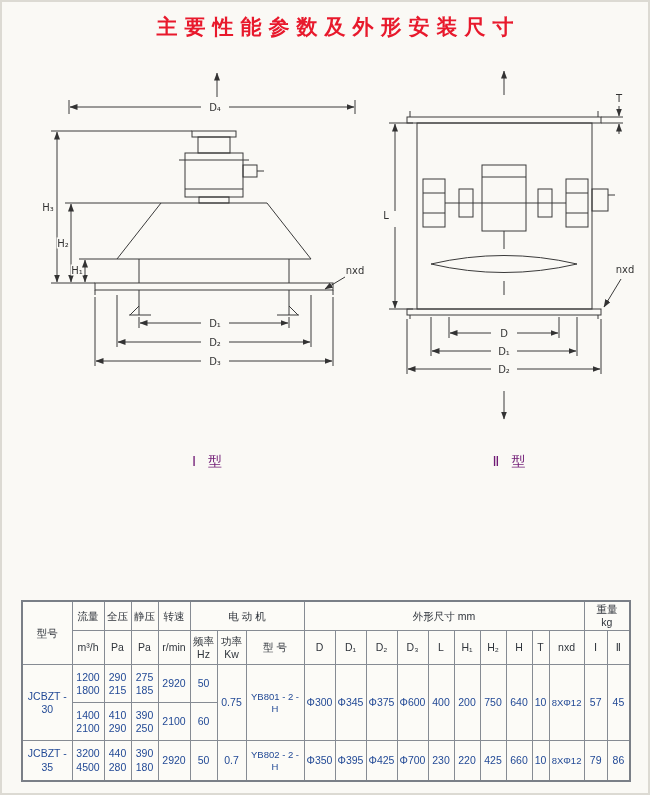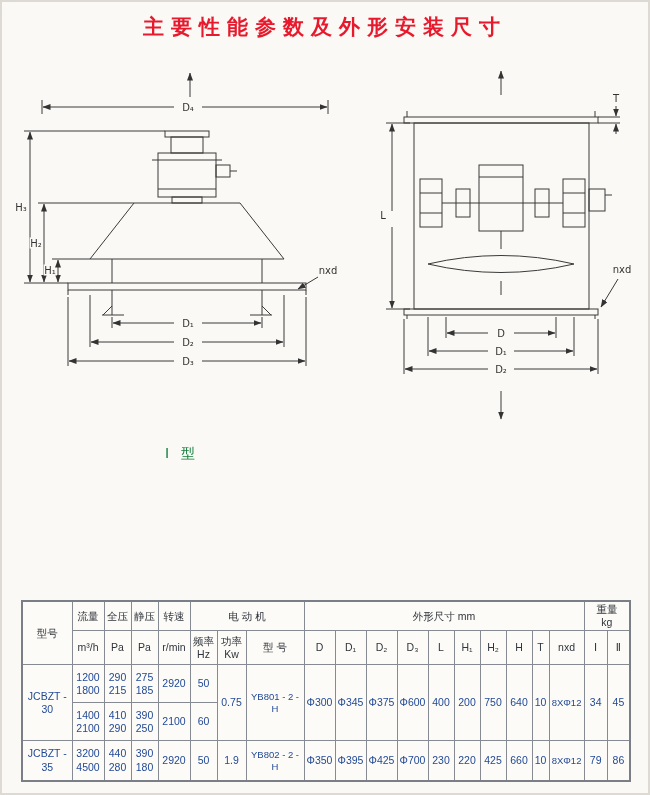--- a/index.html
+++ b/index.html
@@ -1,28 +1,28 @@
 <!DOCTYPE html>
 <html><head>
 <meta charset="utf-8">
 <style>
   * { margin:0; padding:0; box-sizing:border-box; }
   html,body { width:650px; height:795px; }
   body { background:#e9e7e2; font-family:"Liberation Sans","DejaVu Sans",sans-serif; }
   .page {
     width:650px; height:795px; position:relative; overflow:hidden;
-    background:#faf9f5; box-shadow: inset 0 0 0 2px #dcdad3;
+    background:#faf9f5; box-shadow: inset 0 0 0 2px #dcdad3; padding-left: 27px;
   }
   .title {
     text-align:center; color:#e8192c; font-weight:bold;
     font-size:21px; letter-spacing:7px; padding-top:13px;
   }
   .diagrams { display:flex; justify-content:space-between; padding:20px 10px 0 12px; }
   figure { text-align:center; }
-  figcaption { font-size:14px; color:#15803d; margin-top:4px; letter-spacing:4px; }
+  figcaption { font-size:14px; color:#701a75; margin-top:12px; letter-spacing:4px; }
   svg { display:block; }
   svg text { font-family:"DejaVu Sans",sans-serif; fill:#333; font-size:10px;
              stroke:#faf9f5; stroke-width:3px; paint-order:stroke; }
   .spec-table {
     position:absolute; left:21px; top:600px; width:608px;
     border-collapse:collapse; table-layout:fixed; background:#fcfbf7;
   }
   .spec-table th, .spec-table td {
     border:1px solid #868b93; text-align:center; vertical-align:middle;
     white-space:pre-line; line-height:1.25; padding:1px 0; overflow:hidden;
@@ -203,20 +203,21 @@
             <line x1="125" y1="330" x2="125" y2="358" marker-end="url(#arrR)"></line>
           </g>
         </g>
         <text x="240" y="41" text-anchor="middle">T</text>
         <text x="7" y="158" text-anchor="middle">L</text>
         <text x="246" y="212" text-anchor="middle" font-size="11">nxd</text>
         <text x="125" y="276" text-anchor="middle">D</text>
         <text x="125" y="294" text-anchor="middle">D₁</text>
         <text x="125" y="312" text-anchor="middle">D₂</text>
       </svg>
+      <figcaption>Ⅱ 型</figcaption>
     </figure>
   </div>
 
   <table class="spec-table">
     <colgroup>
       <col style="width:50px">
         <col style="width:32px">
         <col style="width:27px">
         <col style="width:27px">
       <col style="width:32px">
@@ -289,21 +290,21 @@
         <td rowspan="2">Φ300</td>
         <td rowspan="2">Φ345</td>
         <td rowspan="2">Φ375</td>
         <td rowspan="2">Φ600</td>
         <td rowspan="2">400</td>
         <td rowspan="2">200</td>
         <td rowspan="2">750</td>
         <td rowspan="2">640</td>
         <td rowspan="2">10</td>
         <td rowspan="2" class="small">8XΦ12</td>
-        <td rowspan="2">34</td>
+        <td rowspan="2">57</td>
         <td rowspan="2">45</td>
       </tr>
       <tr style="height:38px">
         <td>1400
 2100</td>
         <td>410
 290</td>
         <td>390
 250</td>
         <td>2100</td>
@@ -313,21 +314,21 @@
         <td>JCBZT -
 35</td>
         <td>3200
 4500</td>
         <td>440
 280</td>
         <td>390
 180</td>
         <td>2920</td>
         <td>50</td>
-        <td>1.9</td>
+        <td>0.7</td>
         <td class="small">YB802 - 2 - H</td>
         <td>Φ350</td>
         <td>Φ395</td>
         <td>Φ425</td>
         <td>Φ700</td>
         <td>230</td>
         <td>220</td>
         <td>425</td>
         <td>660</td>
         <td>10</td>

